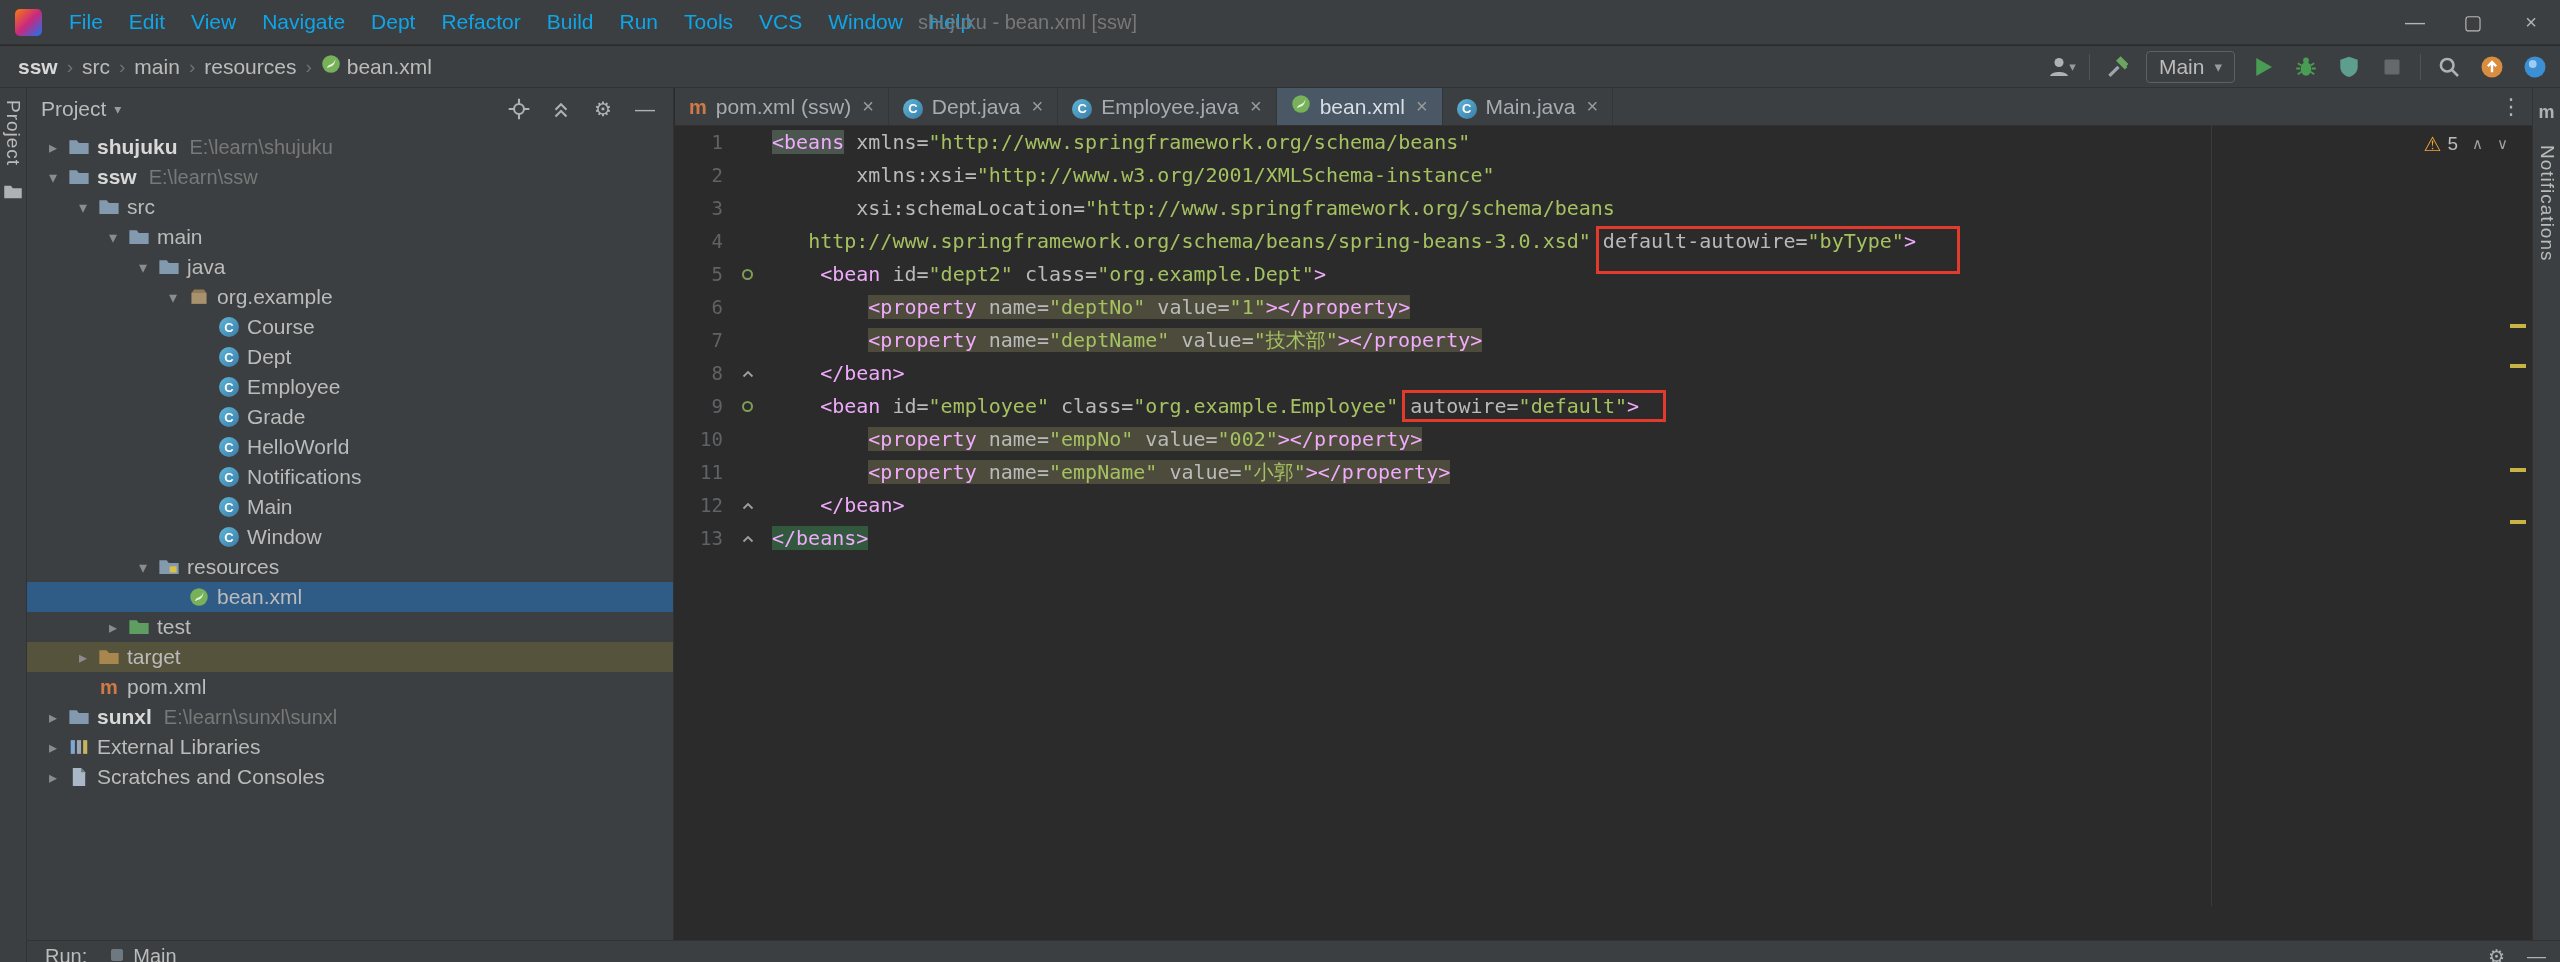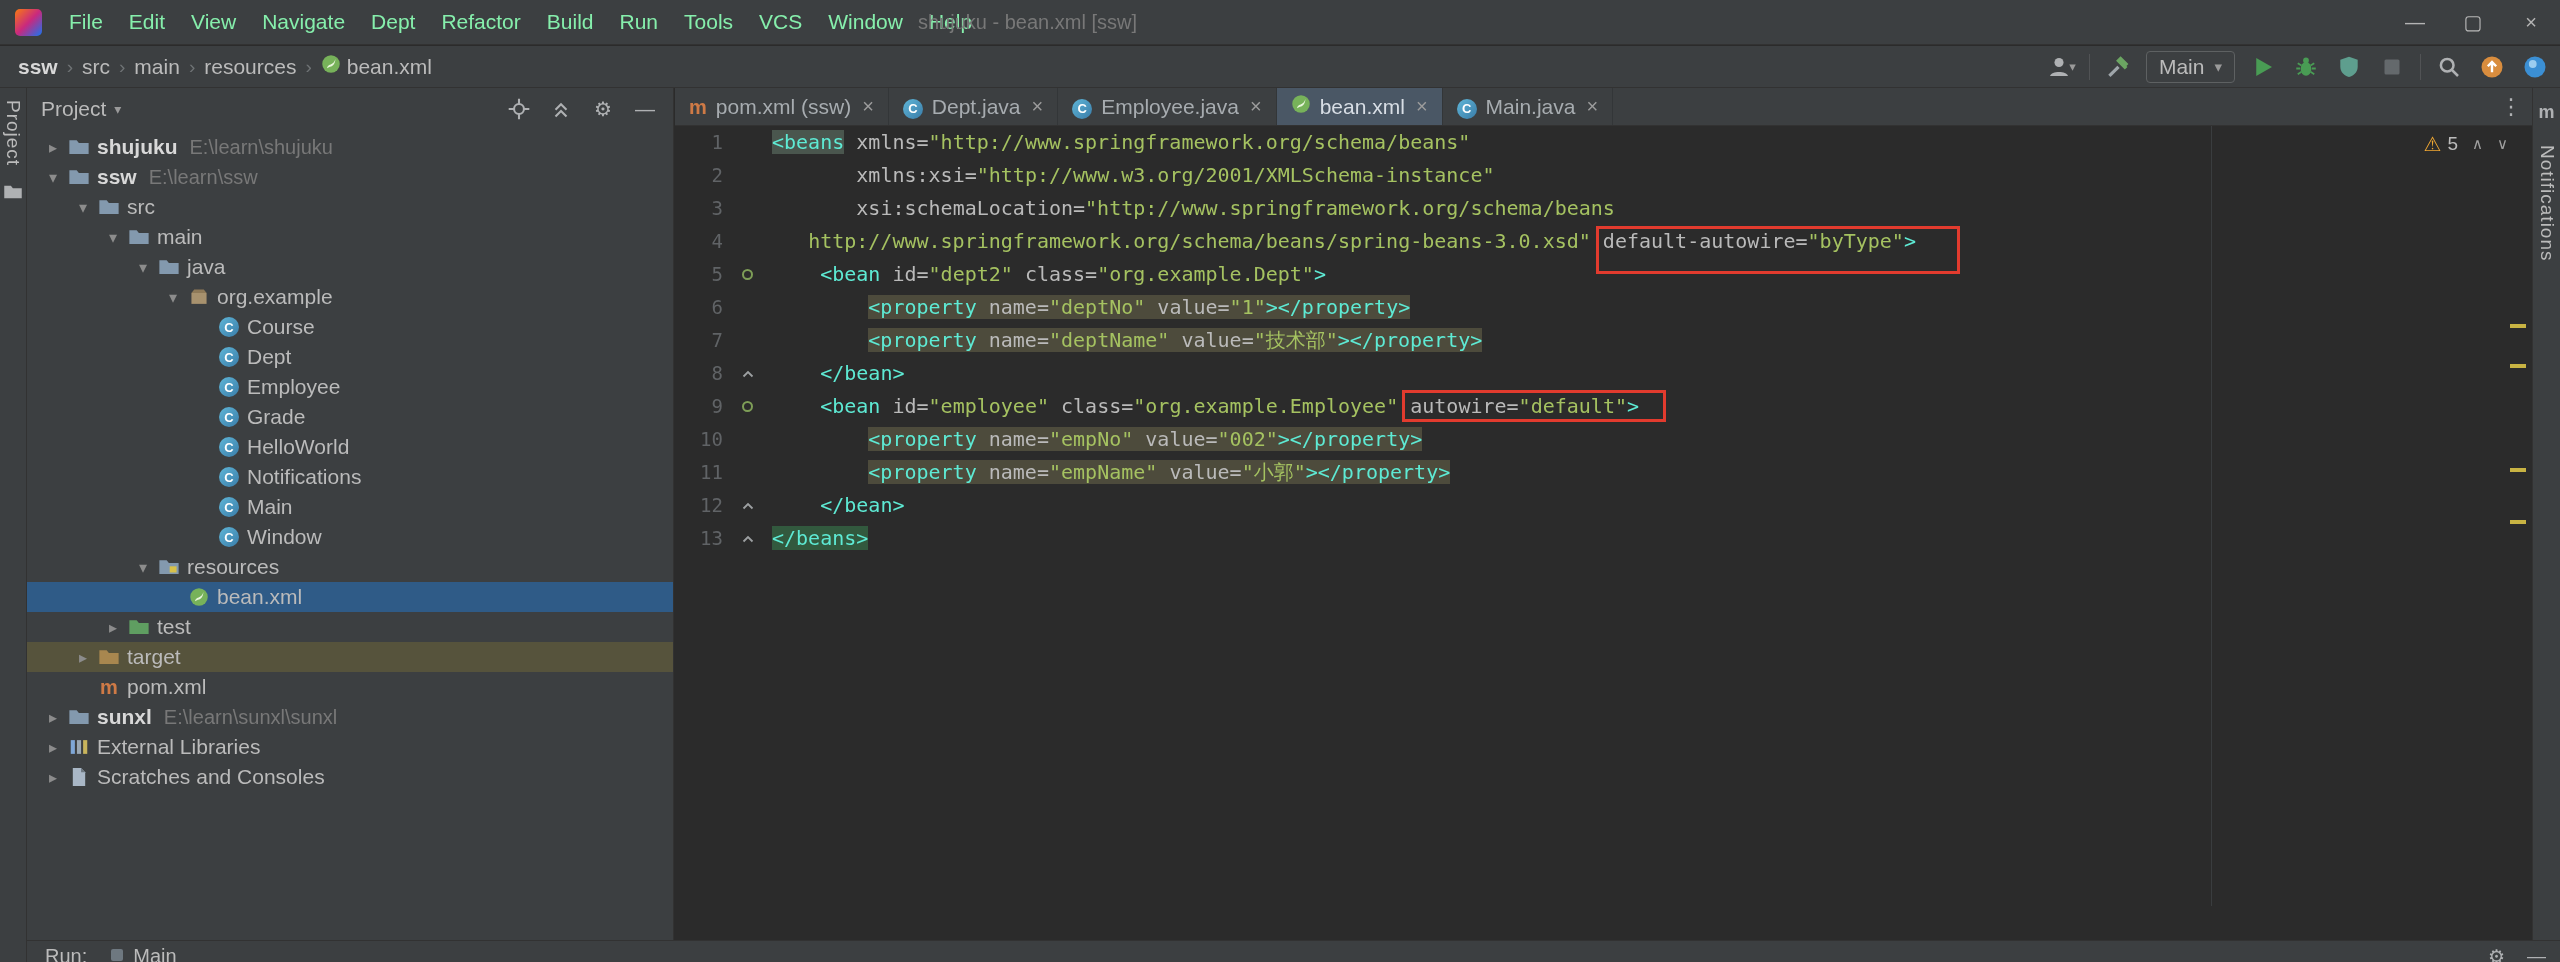--- a/index.html
+++ b/index.html
@@ -6,21 +6,21 @@
   html,body { width:2560px; height:962px; overflow:hidden; }
   body {
     background:#2B2B2B; color:#BBBBBB;
     font-family:"Liberation Sans", sans-serif; font-size:21px;
     position:relative;
   }
   
   .titlebar{position:absolute;top:0;left:0;right:0;height:45px;background:#3C3F41;border-bottom:1px solid #323232;display:flex;align-items:center;}
   .logo{width:27px;height:27px;margin:0 14px 0 15px;border-radius:5px;background:linear-gradient(135deg,#F97A12 0%,#C9297E 50%,#1775F1 100%);flex:none;}
   .menubar{display:flex;align-items:center;height:100%;}
-  .menu-item{padding:16px 13px;color:#86efac;cursor:default;display:flex;align-items:center;height:100%;}
+  .menu-item{padding:16px 13px;color:#0ea5e9;cursor:default;display:flex;align-items:center;height:100%;}
   .win-title{position:absolute;left:918px;top:0;height:45px;display:flex;align-items:center;color:#787878;font-size:20px;}
   .win-controls{margin-left:auto;display:flex;height:100%;}
   .win-btn{width:58px;display:flex;align-items:center;justify-content:center;color:#B4B4B4;font-size:20px;}
   
   .toolbar{position:absolute;top:46px;left:0;right:0;height:42px;background:#3C3F41;border-bottom:1px solid #323232;display:flex;align-items:center;}
   .breadcrumbs{display:flex;align-items:center;gap:9px;padding-left:18px;}
   .crumb{color:#BBBBBB;display:flex;align-items:center;gap:6px;}
   .crumb.bold{color:#D8D8D8;font-weight:bold;}
   .crumb-sep{color:#6F7375;font-size:19px;}
   .toolbar-right{margin-left:auto;display:flex;align-items:center;gap:13px;padding-right:10px;}
@@ -62,21 +62,21 @@
   .tab-dots{position:absolute;right:10px;top:0;height:38px;display:flex;align-items:center;color:#AFB1B3;font-size:22px;}
   .code-area{position:absolute;top:38px;left:0;right:0;bottom:34px;overflow:hidden;}
   .margin-guide{position:absolute;left:1536px;top:0;bottom:0;width:1px;background:#3A3D3F;z-index:0;}
   .code-line{position:relative;z-index:1;height:33px;line-height:33px;display:flex;font-family:"DejaVu Sans Mono",monospace;font-size:20px;}
   .gutter{width:97px;flex:none;display:flex;}
   .lnum{width:48px;text-align:right;color:#606366;font-size:19px;}
   .gicon{width:49px;display:flex;align-items:center;justify-content:center;}
   .bean-ring{width:11px;height:11px;border:2px solid #7E9E57;border-radius:50%;display:inline-block;}
   .codetext{white-space:pre;color:#A9B7C6;}
   .seg{ }
-  .seg.tag{color:#5eead4;}
+  .seg.tag{color:#f0abfc;}
   .seg.attr{color:#BABABA;}
   .seg.val{color:#A5C261;}
   .seg.ws{color:#A9B7C6;}
   .seg.bg-dup{background:#4D4B3C;}
   .seg.bg-caret{background:#4A564E;}
   .seg.bg-match{background:#32593E;}
   .bx{position:relative;}
   .bx::after{content:"";position:absolute;border:3px solid #E23B2E;pointer-events:none;}
   .bx.box1::after{left:-7px;right:-44px;top:-3px;bottom:-21px;}
   .bx.box2::after{left:-8px;right:-27px;top:-4px;bottom:-4px;}

